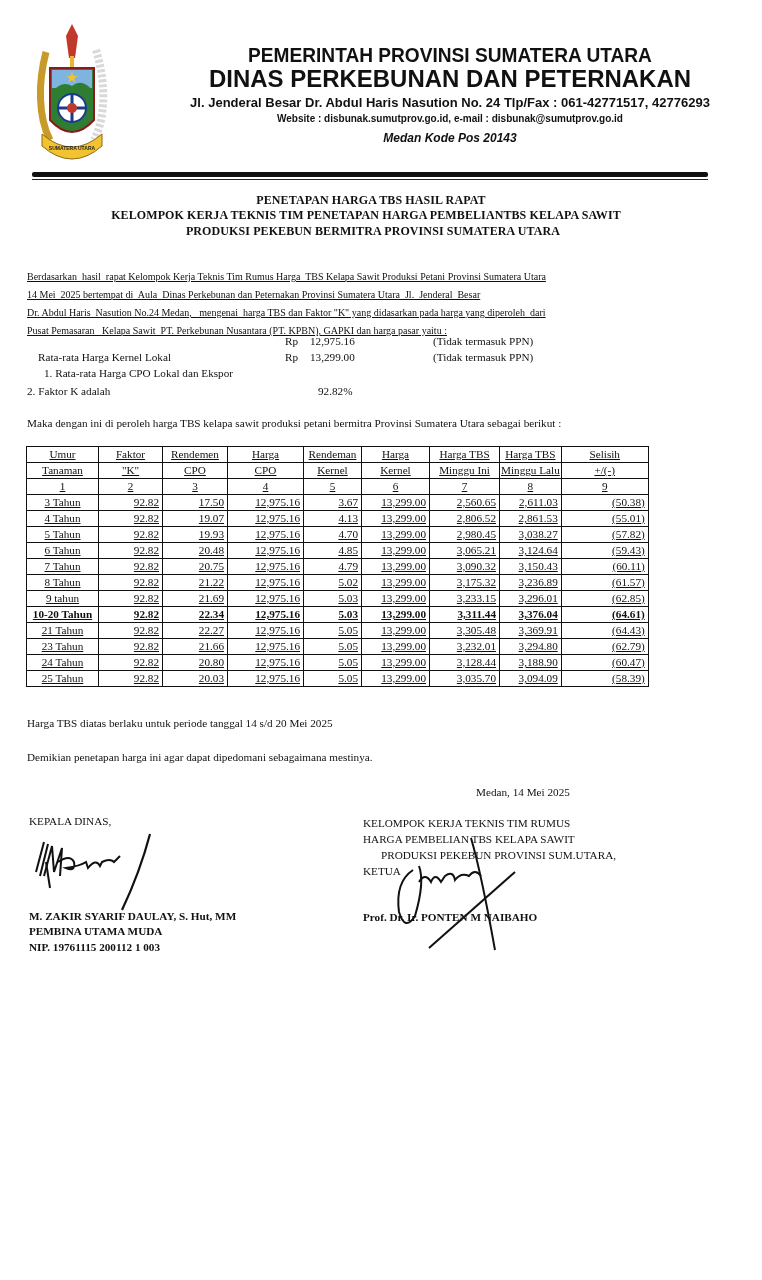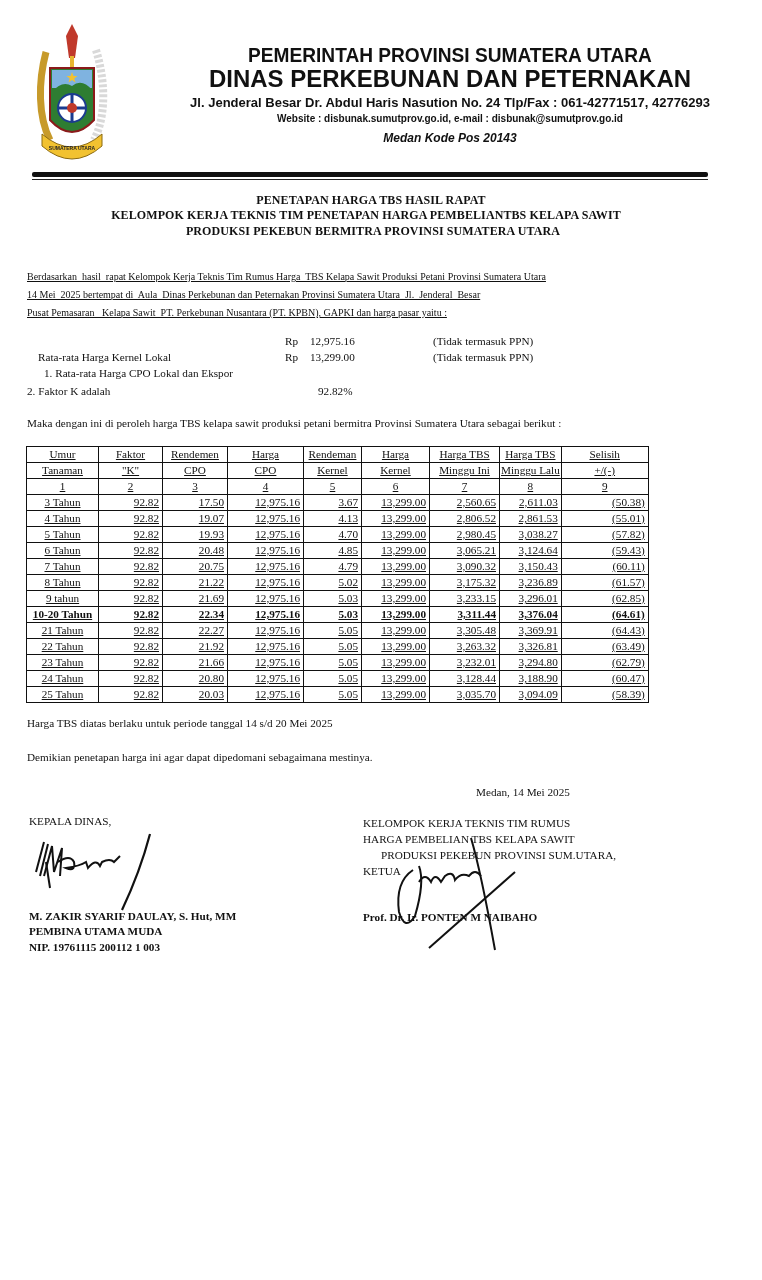--- a/index.html
+++ b/index.html
@@ -68,20 +68,21 @@
 <div class="abs rule1"></div>
 <div class="abs rule2"></div>
 
 <div class="abs title t1">PENETAPAN HARGA TBS HASIL RAPAT</div>
 <div class="abs title t2">KELOMPOK KERJA TEKNIS TIM PENETAPAN HARGA PEMBELIANTBS KELAPA SAWIT</div>
 <div class="abs title t3">PRODUKSI PEKEBUN BERMITRA PROVINSI SUMATERA UTARA</div>
 
 <div class="abs para">
   <div style="white-space:pre;">Berdasarkan  hasil  rapat Kelompok Kerja Teknis Tim Rumus Harga  TBS Kelapa Sawit Produksi Petani Provinsi Sumatera Utara</div>
   <div style="white-space:pre;">14 Mei  2025 bertempat di  Aula  Dinas Perkebunan dan Peternakan Provinsi Sumatera Utara  Jl.  Jenderal  Besar</div>
+  <div style="white-space:pre;">Dr. Abdul Haris  Nasution No.24 Medan,   mengenai  harga TBS dan Faktor "K" yang didasarkan pada harga yang diperoleh  dari</div>
   <div style="white-space:pre;">Pusat Pemasaran   Kelapa Sawit  PT. Perkebunan Nusantara (PT. KPBN), GAPKI dan harga pasar yaitu :</div>
 </div>
 
 <div class="abs line" style="left:44px; top:335px;margin-top:32px;">1. Rata-rata Harga CPO Lokal dan Ekspor</div>
 <div class="abs line" style="left:285px; top:335px;">Rp</div>
 <div class="abs line" style="left:310px; top:335px;">12,975.16</div>
 <div class="abs line" style="left:433px; top:335px;">(Tidak termasuk PPN)</div>
 
 <div class="abs line" style="left:38px; top:351px;">Rata-rata Harga Kernel Lokal</div>
 <div class="abs line" style="left:285px; top:351px;">Rp</div>
@@ -232,31 +233,20 @@
         <td class="r">92.82</td>
         <td class="r">22.27</td>
         <td class="r">12,975.16</td>
         <td class="r">5.05</td>
         <td class="r">13,299.00</td>
         <td class="r">3,305.48</td>
         <td class="r">3,369.91</td>
         <td class="r">(64.43)</td>
       </tr>
       <tr>
-        <td class="c">22 Tahun</td>
-        <td class="r">92.82</td>
-        <td class="r">21.92</td>
-        <td class="r">12,975.16</td>
-        <td class="r">5.05</td>
-        <td class="r">13,299.00</td>
-        <td class="r">3,263.32</td>
-        <td class="r">3,326.81</td>
-        <td class="r">(63.49)</td>
-      </tr>
-      <tr>
         <td class="c">23 Tahun</td>
         <td class="r">92.82</td>
         <td class="r">21.66</td>
         <td class="r">12,975.16</td>
         <td class="r">5.05</td>
         <td class="r">13,299.00</td>
         <td class="r">3,232.01</td>
         <td class="r">3,294.80</td>
         <td class="r">(62.79)</td>
       </tr>

